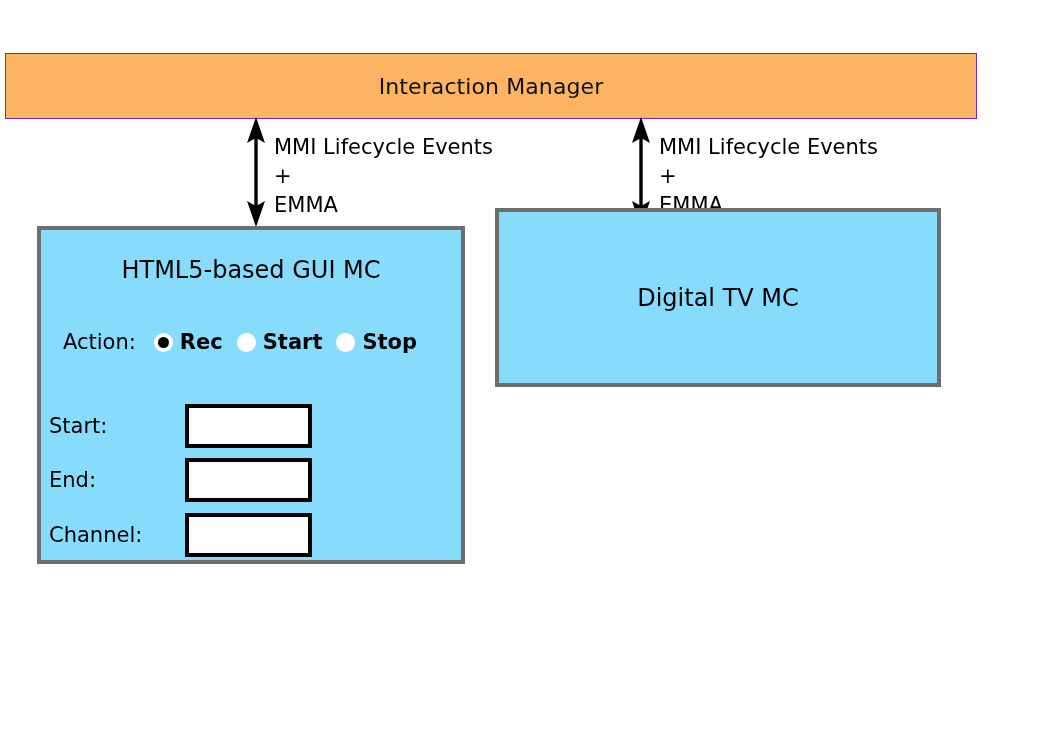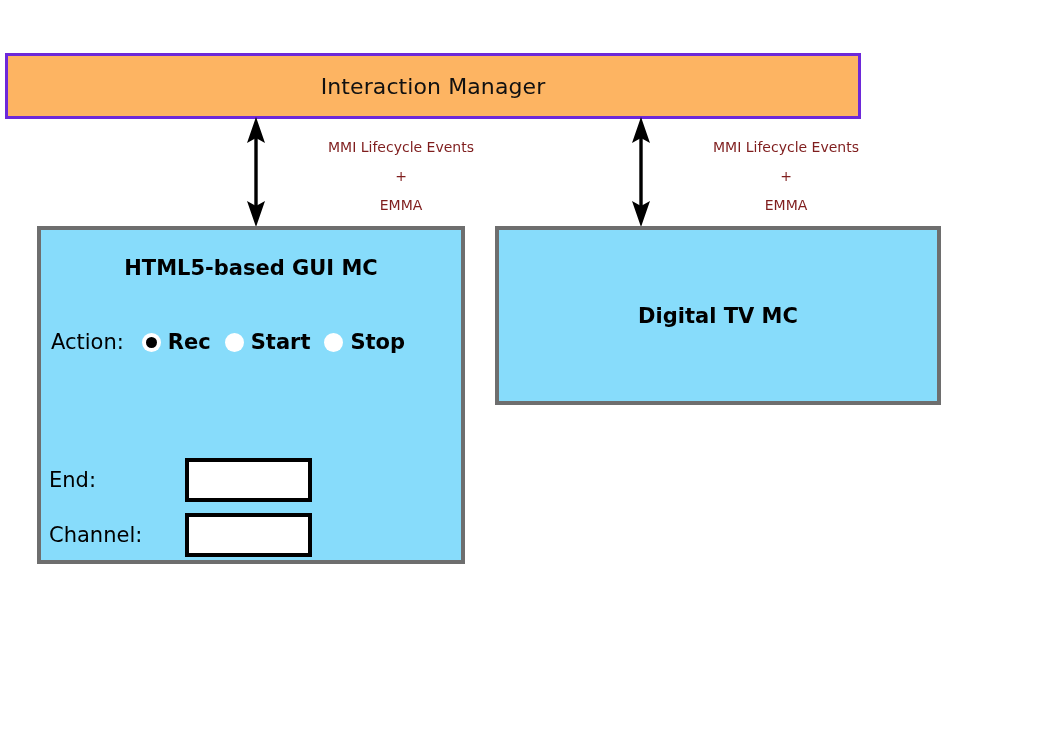--- a/index.html
+++ b/index.html
@@ -18,24 +18,24 @@
     height: 745px;
     background: #ffffff;
     overflow: hidden;
   }
 
   
   .im-box {
     position: absolute;
     left: 5px;
     top: 53px;
-    width: 856px;
+    width: 972px;
     height: 66px;
     background: #fdb462;
-    border: 3px solid #6d28d9;
+    border: 1px solid #6d28d9;
     box-sizing: border-box;
     display: flex;
     align-items: center;
     justify-content: center;
   }
   .im-title {
     font-size: 22px;
     color: #111111;
     letter-spacing: 0.1px;
   }
@@ -43,66 +43,65 @@
   
   .arrow {
     position: absolute;
     width: 26px;
     height: 110px;
   }
   .arrow svg { display: block; }
 
   .arrow-label {
     position: absolute;
-    text-align: center;
-    font-size: 14px;
+    text-align: left;
+    font-size: 21px;
     line-height: 29px;
-    color: #7f1d1d;
+    color: #000000;
     white-space: nowrap;
   }
 
   
   .mc-box {
     position: absolute;
     background: #87dcfb;
     border: 4px solid #6e6e6e;
     box-sizing: border-box;
   }
   #gui-mc {
     left: 37px;
     top: 226px;
     width: 428px;
     height: 338px;
   }
   #tv-mc {
     left: 495px;
-    top: 226px;
+    top: 208px;
     width: 446px;
     height: 179px;
     display: flex;
     align-items: center;
     justify-content: center;
   }
   .mc-title {
-    font-size: 21px;
+    font-size: 24px;
     color: #000000;
-    font-weight: bold;
   }
   #gui-mc .mc-title {
     position: absolute;
     left: 0;
     right: 0;
     top: 26px;
     text-align: center;
   }
 
   
   .action-row {
     position: absolute;
-    left: 10px;
+    left: 22px;
     top: 100px;
     display: flex;
     align-items: center;
     font-size: 21px;
   }
   .action-label {
     margin-right: 18px;
   }
   .radio-option {
     display: flex;
@@ -211,20 +210,24 @@
         <span class="radio-dot"></span>
         <span class="radio-label">Start</span>
       </label>
 
       <label class="radio-option">
         <span class="radio-dot"></span>
         <span class="radio-label">Stop</span>
       </label>
     </div>
 
+    <div class="field-row" id="row-start">
+      <span class="field-label">Start:</span>
+      <input class="field-input" type="text" value="" style="">
+    </div>
 
     <div class="field-row" id="row-channel">
       <span class="field-label">Channel:</span>
       <input class="field-input" type="text" value="" style="">
     </div>
 
     <div class="field-row" id="row-end">
       <span class="field-label">End:</span>
       <input class="field-input" type="text" value="" style="">
     </div>

